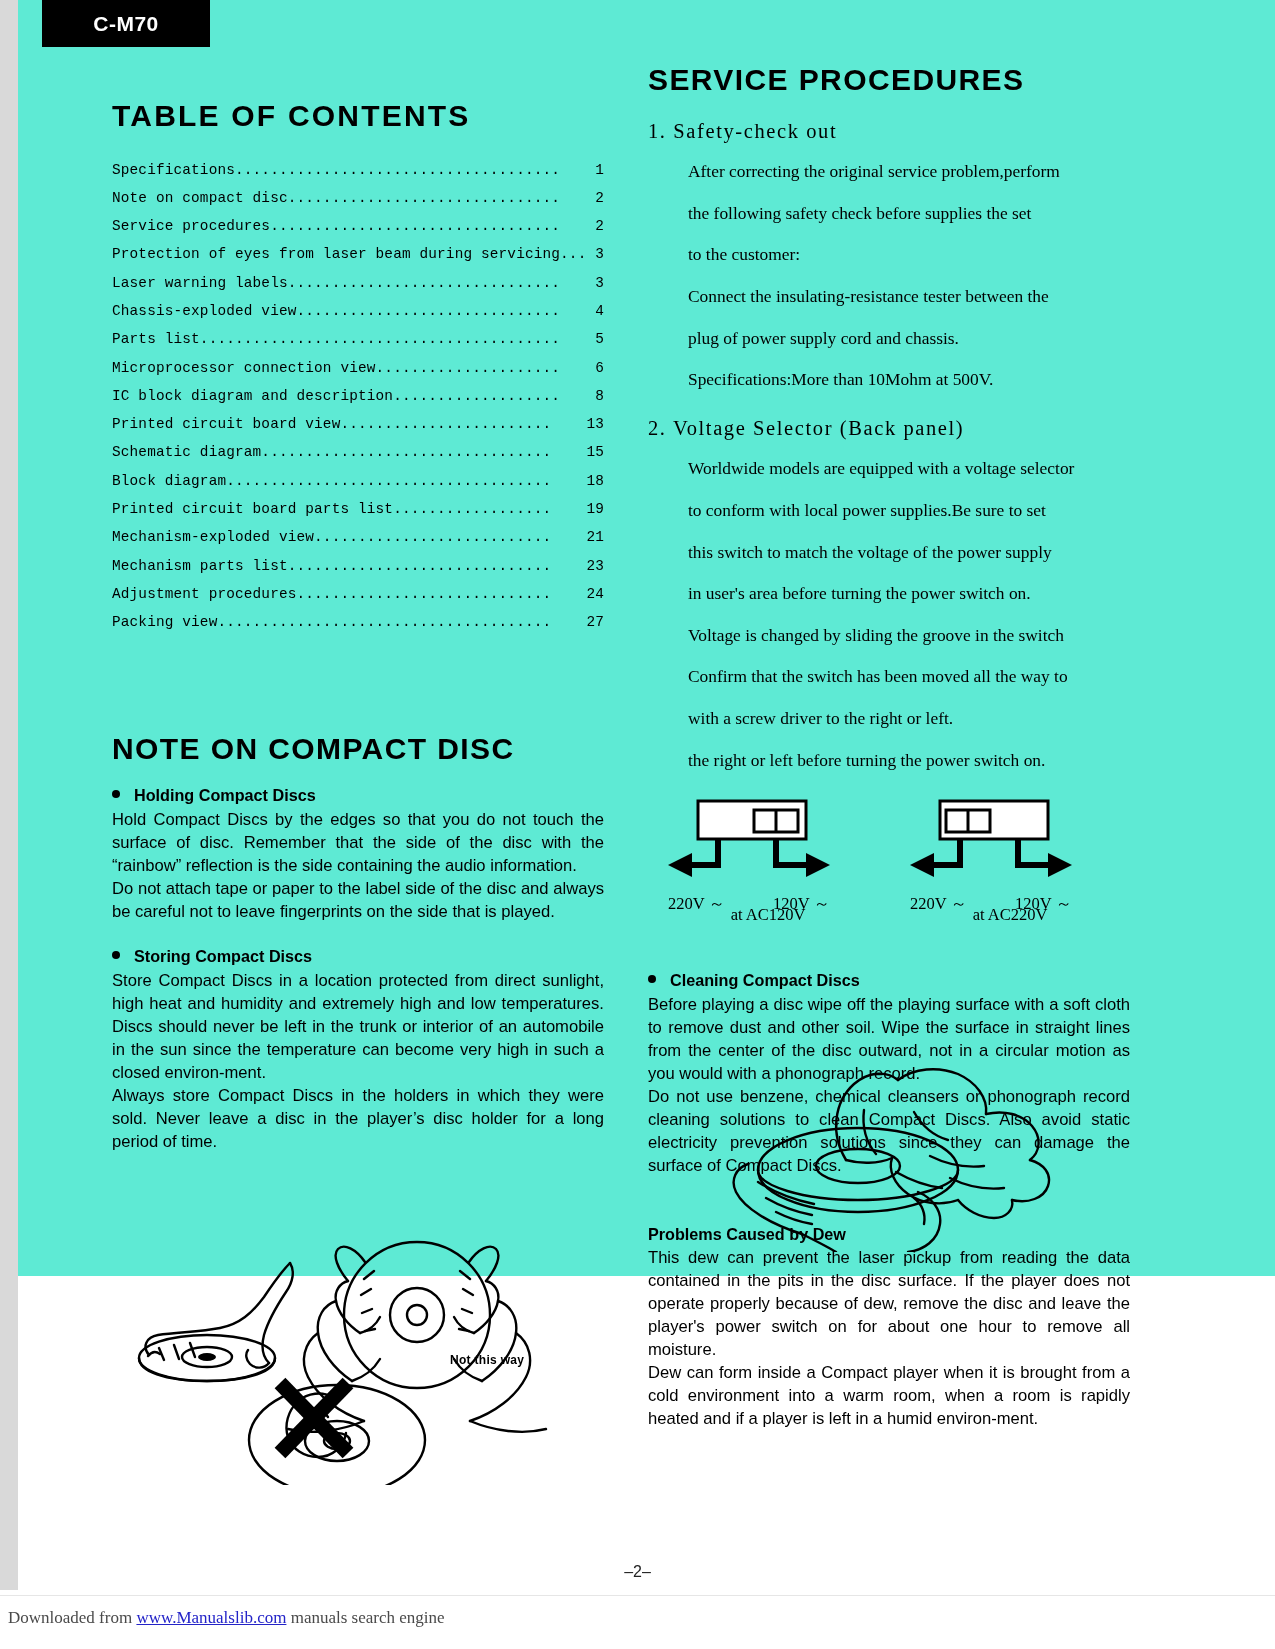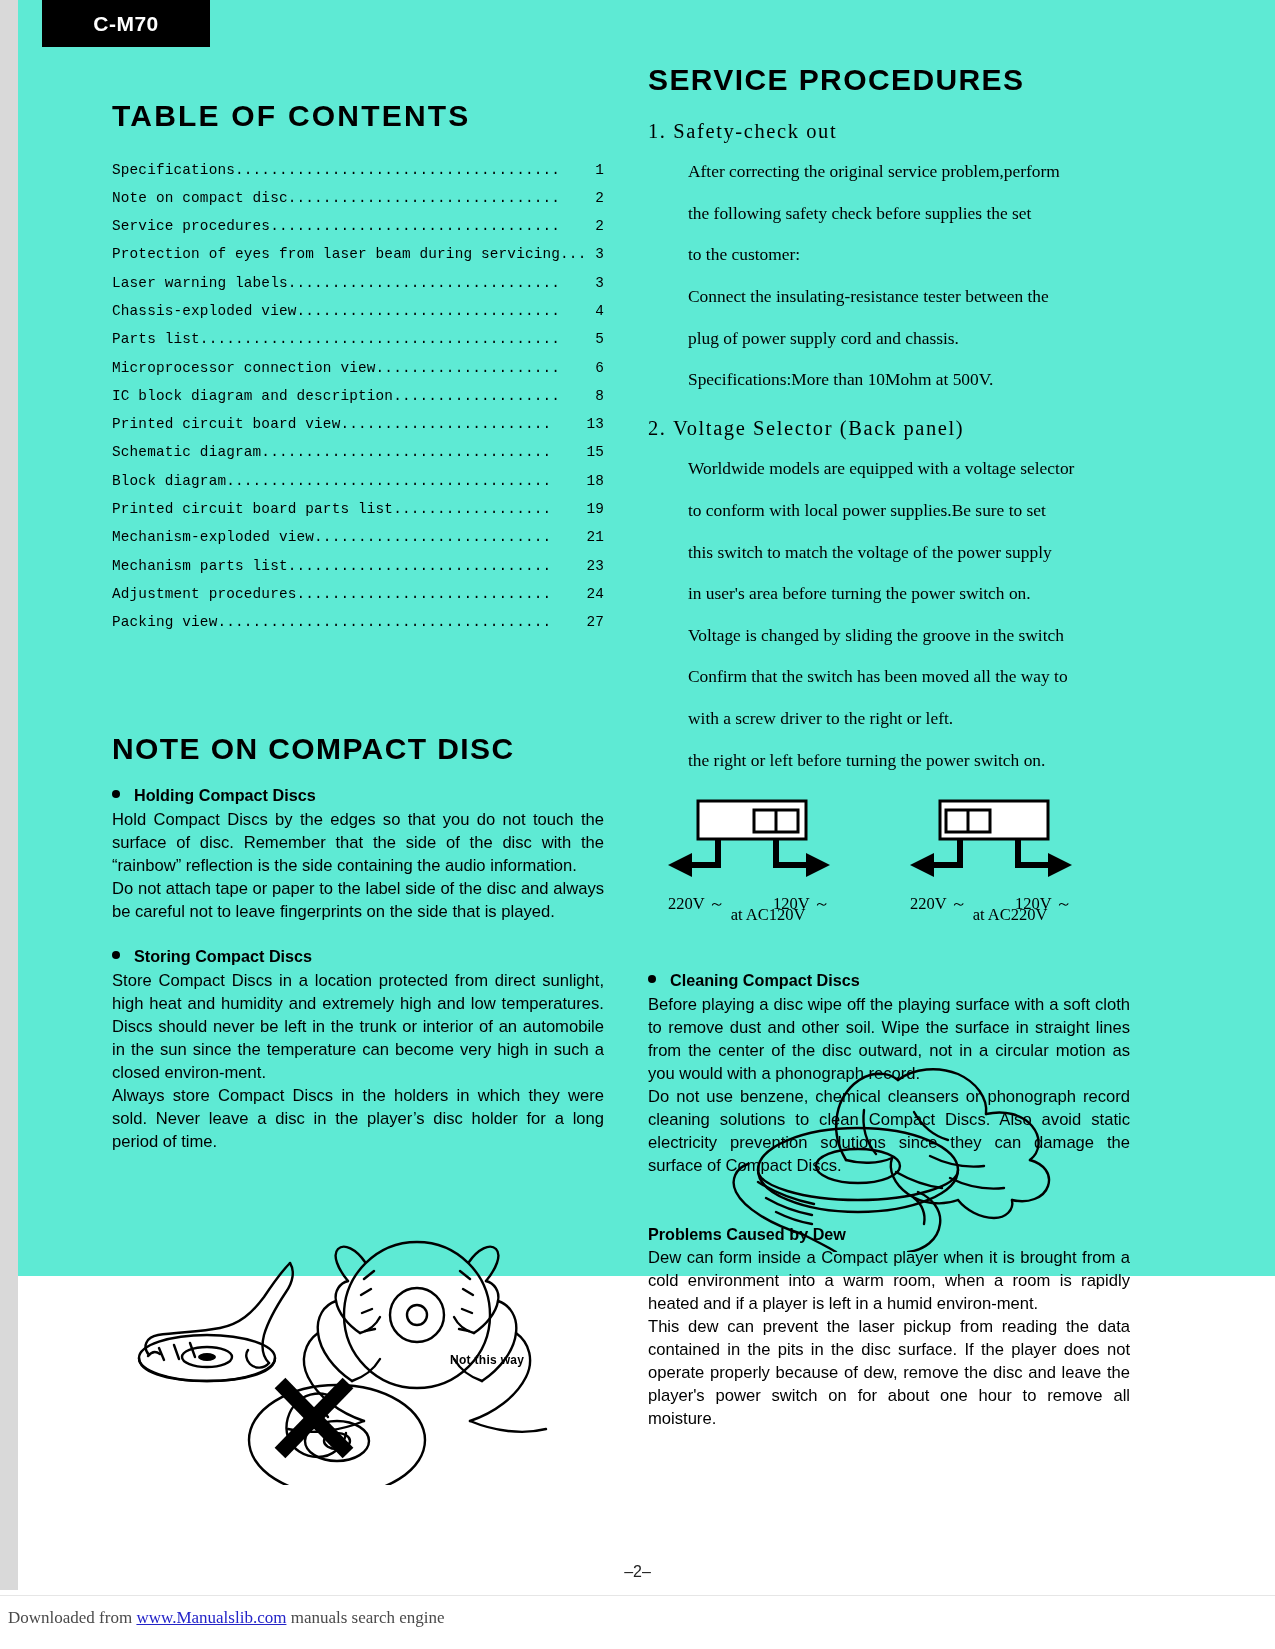--- a/index.html
+++ b/index.html
@@ -532,22 +532,22 @@
       <path d="M196 60 C204 74 216 84 230 88"></path>
       <path d="M212 104 C228 112 248 116 266 114"></path>
       <path d="M232 126 C248 134 268 138 286 136"></path>
       <path d="M178 120 C192 128 208 134 224 136"></path>
     </svg>
   </div>
 
   <div style="position:absolute; left:648px; top:1225px; width:482px;">
     <div class="plain-head">Problems Caused by Dew</div>
     <div class="sans-body">
+      <p>This dew can prevent the laser pickup from reading the data contained in the pits in the disc surface. If the player does not operate properly because of dew, remove the disc and leave the player's power switch on for about one hour to remove all moisture.</p>
       <p>Dew can form inside a Compact player when it is brought from a cold environment into a warm room, when a room is rapidly heated and if a player is left in a humid environ-ment.</p>
-      <p>This dew can prevent the laser pickup from reading the data contained in the pits in the disc surface. If the player does not operate properly because of dew, remove the disc and leave the player's power switch on for about one hour to remove all moisture.</p>
     </div>
   </div>
 
   <div class="page-number">–2–</div>
 
   <div class="download-bar"></div>
   <div class="download-text">
     <span>Downloaded from </span><a href="#">www.Manualslib.com</a><span> manuals search engine</span>
   </div>
 

